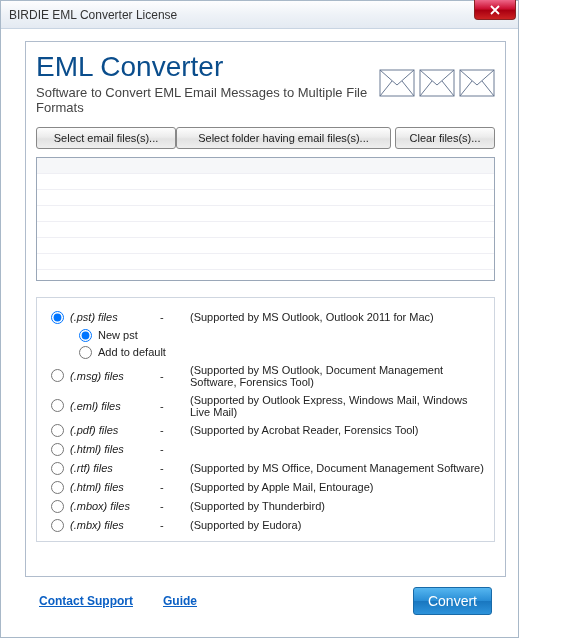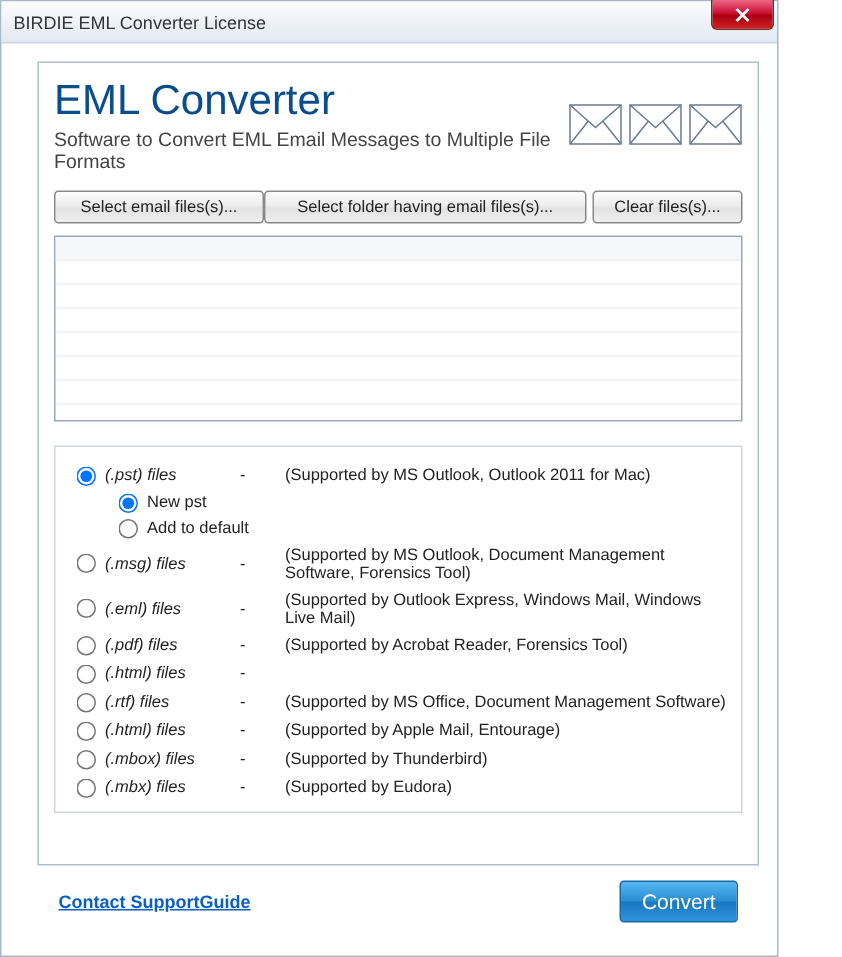--- a/index.html
+++ b/index.html
@@ -147,20 +147,21 @@
 .col-dash { width: 30px; text-align: left; }
 .col-support { flex: 1; }
 .sub-opts {
   padding-left: 28px;
 }
 .sub-opts .opt-row { padding: 2px 0; }
 .footer {
   display: flex;
   align-items: center;
   padding: 10px 14px;
+  gap: 30px;
 }
 .footer a {
   color: #0a5fc4;
   font-size: 12px;
   font-weight: bold;
   text-decoration: underline;
   cursor: pointer;
 }
 .footer-spacer { flex: 1; }
 .convert-btn {

